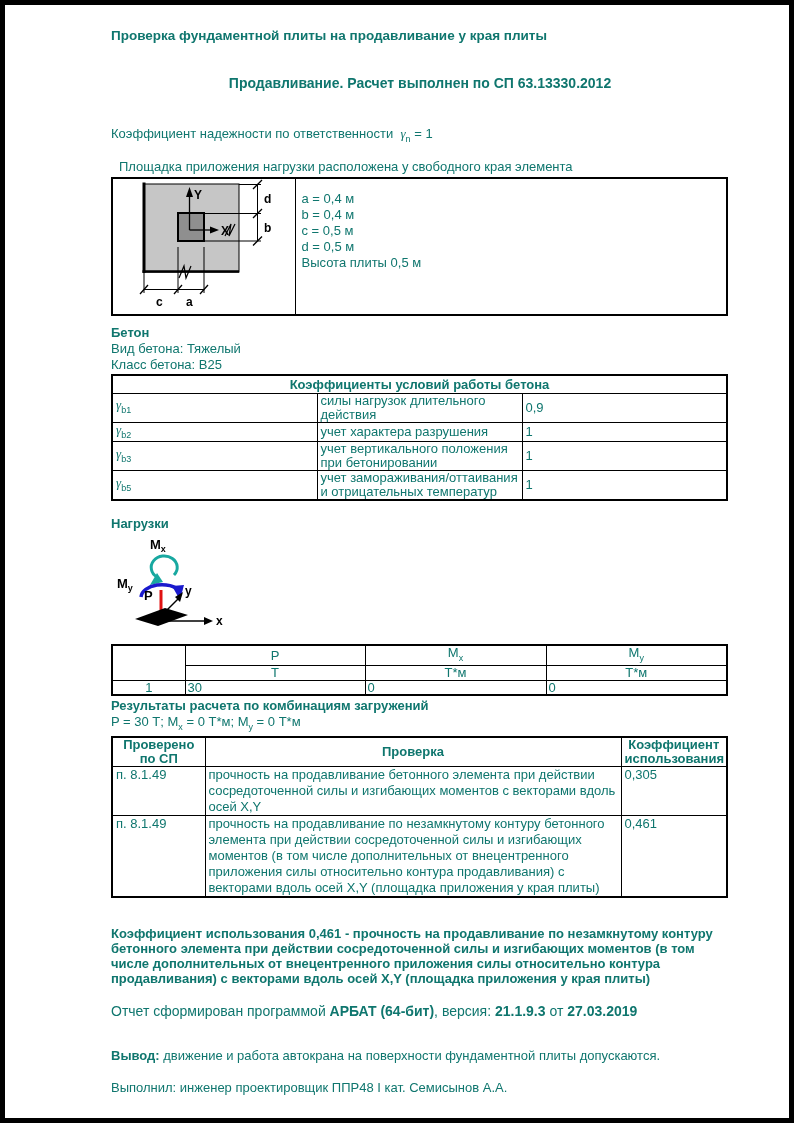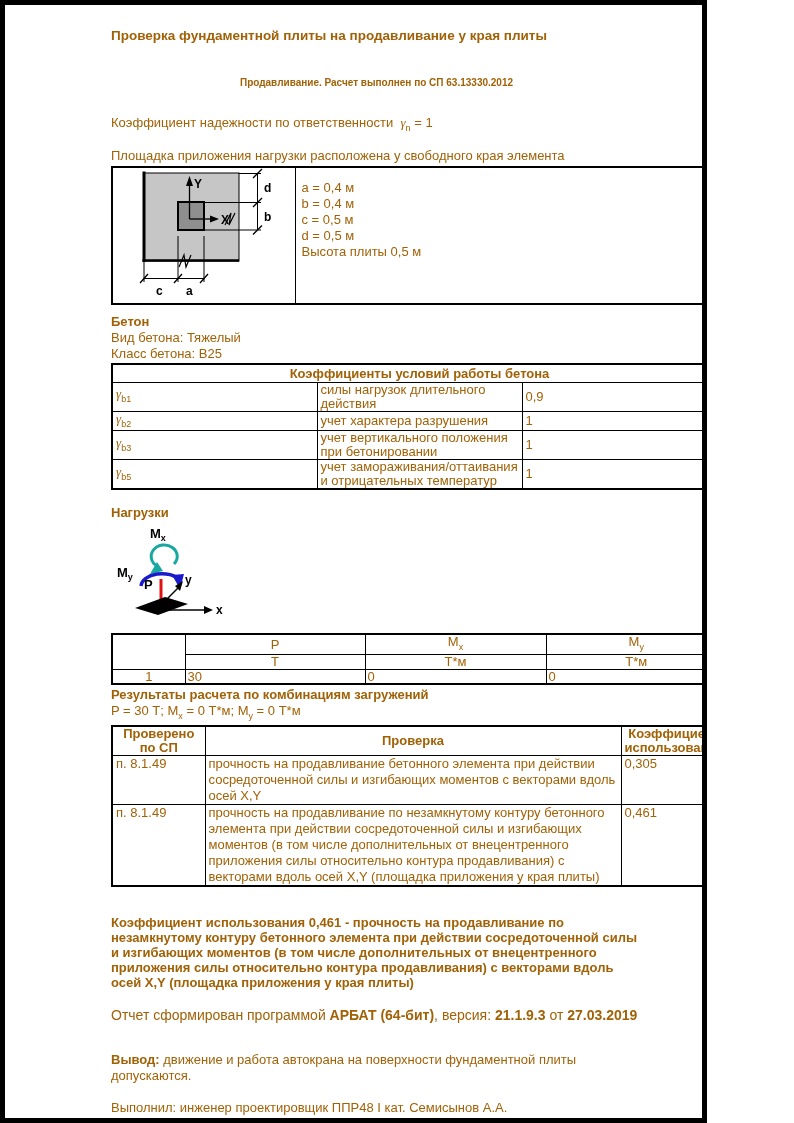--- a/index.html
+++ b/index.html
@@ -1,30 +1,30 @@
 <!DOCTYPE html>
 <html><head>
 <meta charset="utf-8">
 <style>
   * { box-sizing: border-box; }
   html,body { margin:0; padding:0; background:#ffffff; }
   .page {
-    width:707px; height:1123px;
+    width:794px; height:1123px;
     background:#ffffff;
     border:5px solid #000000;
     overflow:hidden;
     font-family:"Liberation Sans", sans-serif;
-    color:#a16207;
+    color:#0f766e;
   }
   .content { padding:23px 60px 0 106px; font-size:13px; line-height:16px; }
 
   .doc-title { font-weight:bold; font-size:13.5px; margin:0; }
-  .doc-heading { font-weight:bold; font-size:10px; text-align:center; margin:31px 0 0 0; }
-  .rel-line { margin:24px 0 0 0; }
-  .note-line { margin:12px 0 0 0; }
+  .doc-heading { font-weight:bold; font-size:14px; text-align:center; margin:31px 0 0 0; }
+  .rel-line { margin:35px 0 0 0; }
+  .note-line { margin:12px 0 0 8px; }
 
   table { border-collapse:collapse; width:617px; table-layout:fixed; }
   th, td { border:1px solid #000; font-size:13px; }
   table { border:2px solid #000; }
 
   .fig-table { margin-top:2px; height:133px; }
   .fig-cell { width:183px; padding:0; vertical-align:top; }
   .dims-cell { vertical-align:top; padding:12px 6px; line-height:16px; }
 
   .sec-title { font-weight:bold; margin:9px 0 0 0; }

